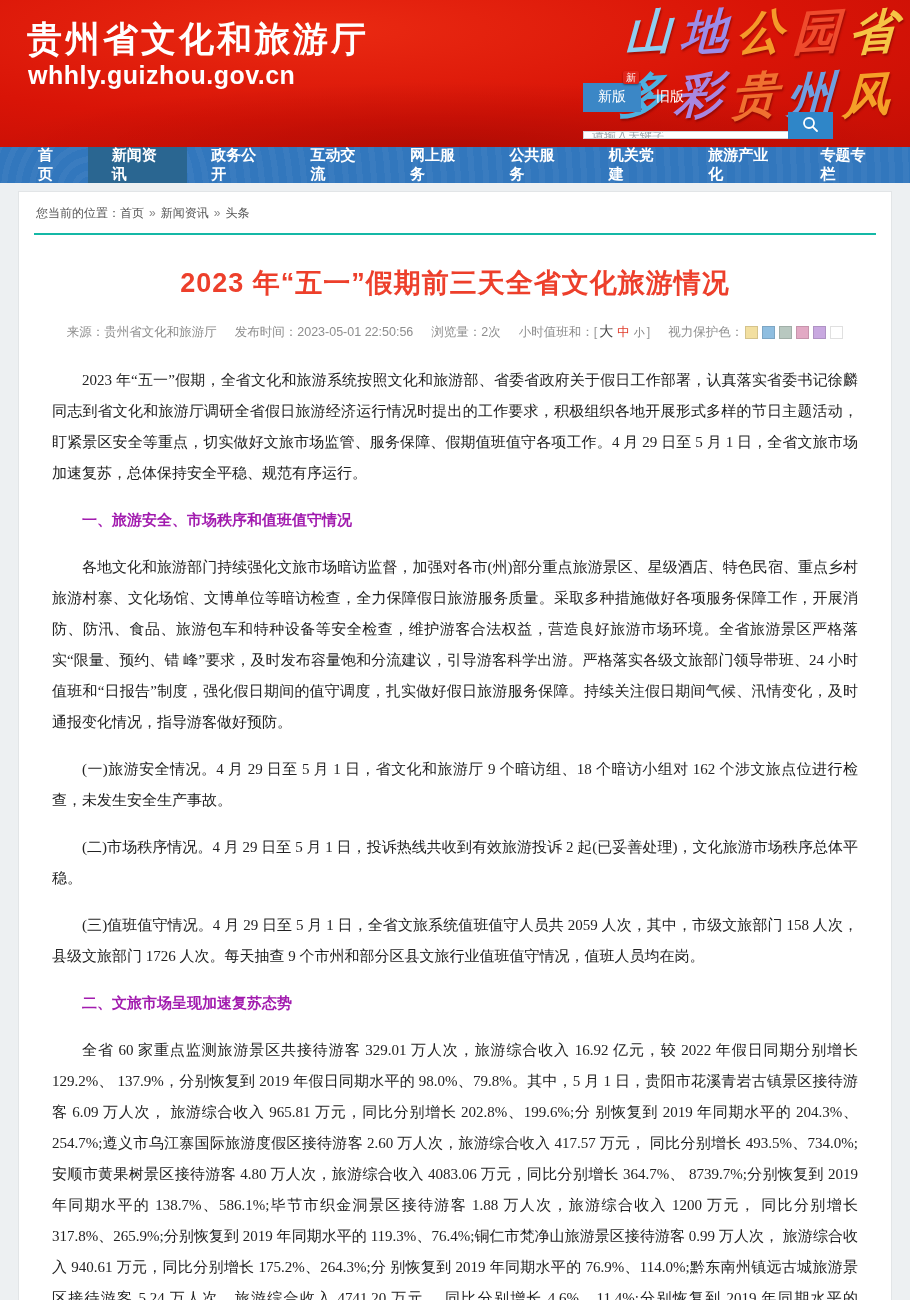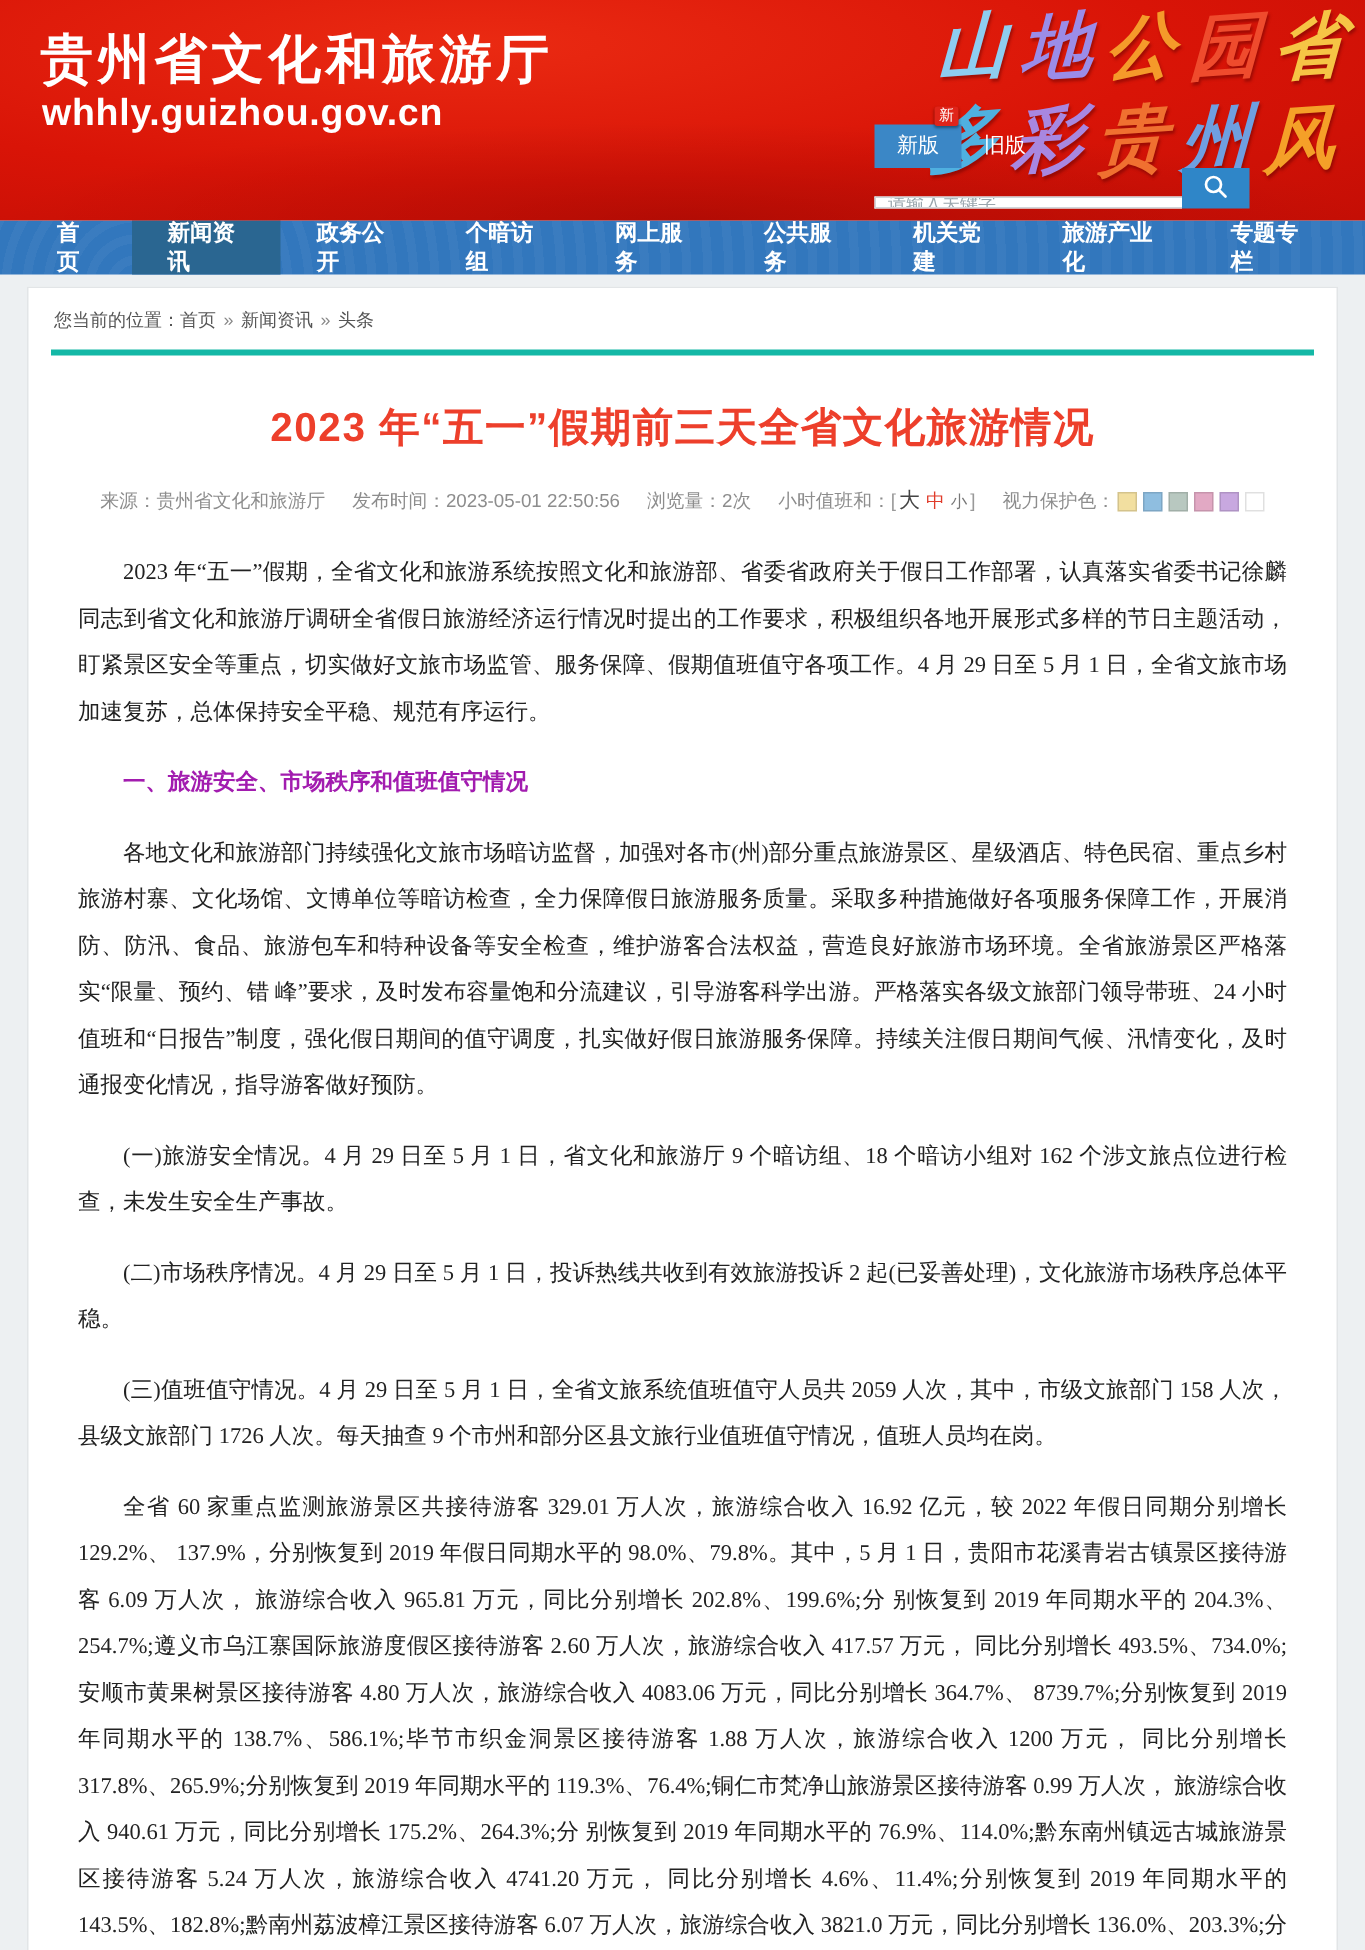--- a/index.html
+++ b/index.html
@@ -46,21 +46,21 @@
     background-image:repeating-radial-gradient(circle at 10% 120%, rgba(255,255,255,.04) 0 6px, transparent 6px 14px); }
   .nav-item { color:#fff; font-size:15px; font-weight:bold; text-decoration:none;
     display:flex; align-items:center; padding:0 24px; cursor:pointer; }
   .nav-item.active { background:#2a6691; }
 
   
   .page-wrap { padding:8px 18px 0; }
   .card { background:#fff; border:1px solid #e2e5e7; padding:0 15px 20px; min-height:1090px; }
 
   .breadcrumb { font-size:12px; color:#555; padding:13px 2px 11px;
-    border-bottom:4px solid #14b8a6; }
+    border-bottom:2px solid #14b8a6; }
   .crumb-link { color:#555; text-decoration:none; cursor:pointer; }
   .crumb-sep { color:#888; margin:0 5px; }
 
   .article-title { text-align:center; color:#ed3f2b; font-size:27px; font-weight:700;
     letter-spacing:1px; margin:30px 0 0; }
   .article-meta { text-align:center; margin-top:22px; font-size:12.5px; color:#8d8d8d;
     display:flex; justify-content:center; align-items:center; gap:4px; flex-wrap:nowrap; }
   .meta-item { white-space:nowrap; margin:0 7px; }
   .fs-opt { cursor:pointer; margin:0 2px; }
   .fs-opt.fs-0 { color:#444; font-size:14px; }
@@ -110,21 +110,21 @@
         </span>
       </button>
     </div>
   </div>
 </div>
 
 <nav class="main-nav">
     <a class="nav-item">首页</a>
     <a class="nav-item active">新闻资讯</a>
     <a class="nav-item">政务公开</a>
-    <a class="nav-item">个暗访组</a>
+    <a class="nav-item">互动交流</a>
     <a class="nav-item">网上服务</a>
     <a class="nav-item">公共服务</a>
     <a class="nav-item">机关党建</a>
     <a class="nav-item">旅游产业化</a>
     <a class="nav-item">专题专栏</a>
   </nav>
 
 <div class="page-wrap">
   <div class="card">
 
@@ -149,17 +149,18 @@
           </span></span>
     </div>
 
     <div class="article-body">
         <p>2023 年“五一”假期，全省文化和旅游系统按照文化和旅游部、省委省政府关于假日工作部署，认真落实省委书记徐麟同志到省文化和旅游厅调研全省假日旅游经济运行情况时提出的工作要求，积极组织各地开展形式多样的节日主题活动，盯紧景区安全等重点，切实做好文旅市场监管、服务保障、假期值班值守各项工作。4 月 29 日至 5 月 1 日，全省文旅市场加速复苏，总体保持安全平稳、规范有序运行。</p>
         <p class="sec-h">一、旅游安全、市场秩序和值班值守情况</p>
         <p>各地文化和旅游部门持续强化文旅市场暗访监督，加强对各市(州)部分重点旅游景区、星级酒店、特色民宿、重点乡村旅游村寨、文化场馆、文博单位等暗访检查，全力保障假日旅游服务质量。采取多种措施做好各项服务保障工作，开展消防、防汛、食品、旅游包车和特种设备等安全检查，维护游客合法权益，营造良好旅游市场环境。全省旅游景区严格落实“限量、预约、错 峰”要求，及时发布容量饱和分流建议，引导游客科学出游。严格落实各级文旅部门领导带班、24 小时值班和“日报告”制度，强化假日期间的值守调度，扎实做好假日旅游服务保障。持续关注假日期间气候、汛情变化，及时通报变化情况，指导游客做好预防。</p>
         <p>(一)旅游安全情况。4 月 29 日至 5 月 1 日，省文化和旅游厅 9 个暗访组、18 个暗访小组对 162 个涉文旅点位进行检查，未发生安全生产事故。</p>
         <p>(二)市场秩序情况。4 月 29 日至 5 月 1 日，投诉热线共收到有效旅游投诉 2 起(已妥善处理)，文化旅游市场秩序总体平稳。</p>
         <p>(三)值班值守情况。4 月 29 日至 5 月 1 日，全省文旅系统值班值守人员共 2059 人次，其中，市级文旅部门 158 人次， 县级文旅部门 1726 人次。每天抽查 9 个市州和部分区县文旅行业值班值守情况，值班人员均在岗。</p>
+        <p class="sec-h">二、文旅市场呈现加速复苏态势</p>
         <p>全省 60 家重点监测旅游景区共接待游客 329.01 万人次，旅游综合收入 16.92 亿元，较 2022 年假日同期分别增长 129.2%、 137.9%，分别恢复到 2019 年假日同期水平的 98.0%、79.8%。其中，5 月 1 日，贵阳市花溪青岩古镇景区接待游客 6.09 万人次， 旅游综合收入 965.81 万元，同比分别增长 202.8%、199.6%;分 别恢复到 2019 年同期水平的 204.3%、254.7%;遵义市乌江寨国际旅游度假区接待游客 2.60 万人次，旅游综合收入 417.57 万元， 同比分别增长 493.5%、734.0%;安顺市黄果树景区接待游客 4.80 万人次，旅游综合收入 4083.06 万元，同比分别增长 364.7%、 8739.7%;分别恢复到 2019 年同期水平的 138.7%、586.1%;毕节市织金洞景区接待游客 1.88 万人次，旅游综合收入 1200 万元， 同比分别增长 317.8%、265.9%;分别恢复到 2019 年同期水平的 119.3%、76.4%;铜仁市梵净山旅游景区接待游客 0.99 万人次， 旅游综合收入 940.61 万元，同比分别增长 175.2%、264.3%;分 别恢复到 2019 年同期水平的 76.9%、114.0%;黔东南州镇远古城旅游景区接待游客 5.24 万人次，旅游综合收入 4741.20 万元， 同比分别增长 4.6%、11.4%;分别恢复到 2019 年同期水平的 143.5%、182.8%;黔南州荔波樟江景区接待游客 6.07 万人次，旅游综合收入 3821.0 万元，同比分别增长 136.0%、203.3%;分 别恢复到 2019 年同期水平的 194.6%、272.4%;雷山西江千户苗寨景区接待游客 4.63 万人次，旅游综合收入 2341.93 万元，同比分别增长 574.9%、253.7%;分别恢复到 2019 年同期水平的 132.3%、31.7%;黔西南州兴义万峰林景区接待游客 3.78 万人次， 旅游综合收入 3023.0 万元，同比分别增长-20.9%、222.0%;分别恢复到 2019 年同期水平的 75.8%、75.8%;六盘水市梅花山旅游景区接待游客 2.20 万人次，旅游综合收入 2156.00 万元，同比分别增长 2.0%、25.1%;分别恢复到 2019 年同期水平的 147.2%、 174.1%;六盘水市盘州乌蒙大草原景区接待游客 2.01 万人次， 旅游综合收入 1853.34 万元，同比分别增长 20.0%、38.0%;分 别恢复到 2019 年同期水平的 116.5%、126.1%;黔东南州剑河温泉接待游客 0.22 万人次，旅游综合收入 133.19 万元，同比分别增长 108.31%、25.88%。</p>
       </div>
 
   </div>
 </div>
 
 </body></html>

